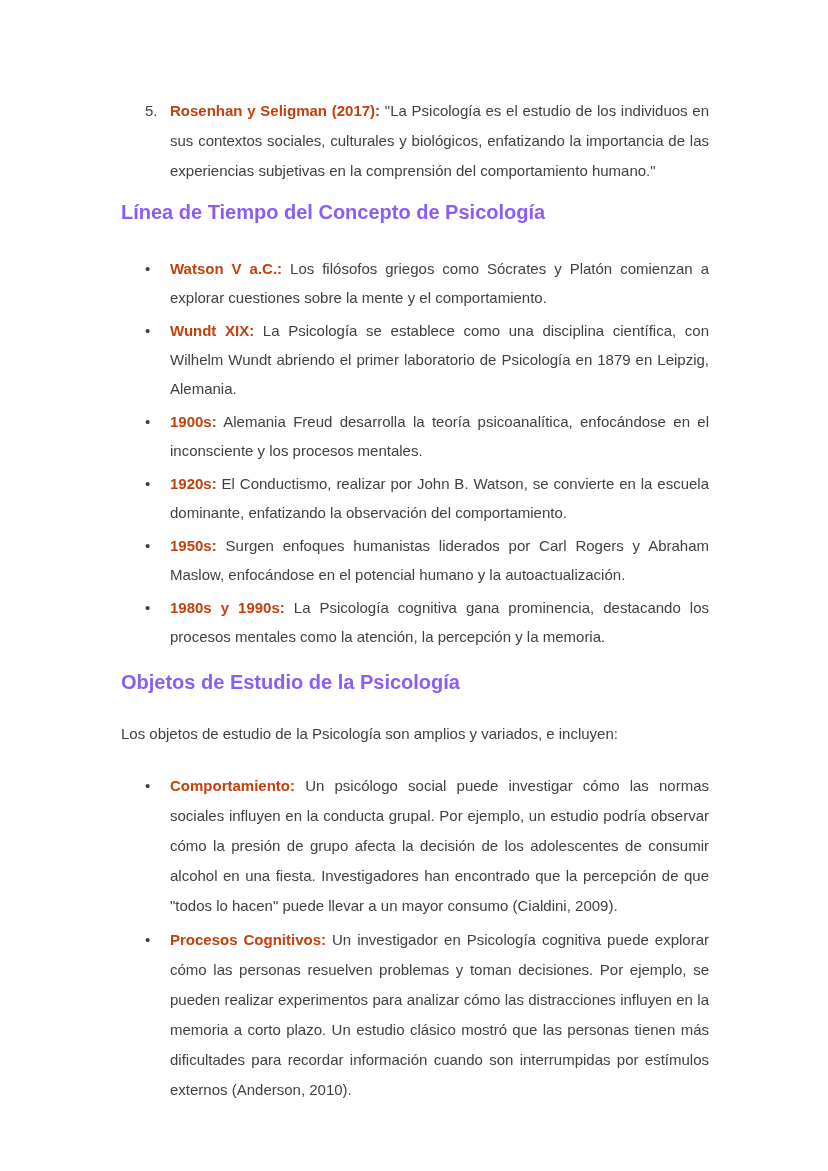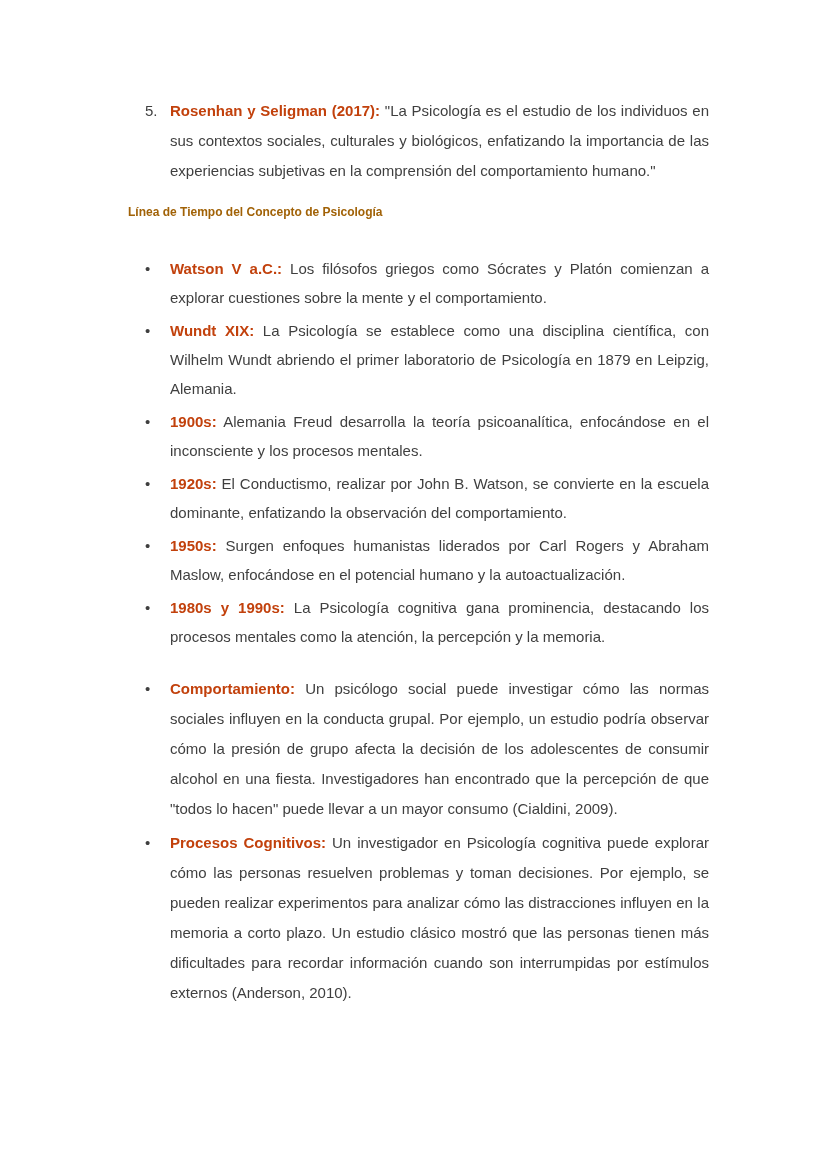--- a/index.html
+++ b/index.html
@@ -36,25 +36,25 @@
   .content {
     flex: 1 1 auto;
     text-align: justify;
   }
   .lead {
     font-weight: bold;
     color: #c2410c;
   }
   
   h2 {
-    font-size: 12px;
+    font-size: 20px;
     font-weight: bold;
-    color: #a16207;
+    color: #8b5cf6;
     line-height: 29px;
-    margin: 7px;
+    margin: 0;
     text-align: left;
   }
   .h-timeline { margin-top: 12px; }
   .h-objects  { margin-top: 17px; }
   
   ul {
     list-style: none;
     margin: 0;
     padding: 0;
   }
@@ -112,21 +112,23 @@
     <li>
       <span class="bullet-glyph">•</span>
       <div class="content"><span class="lead">1950s:</span> <span>Surgen enfoques humanistas liderados por Carl Rogers y Abraham Maslow, enfocándose en el potencial humano y la autoactualización.</span></div>
     </li>
     <li>
       <span class="bullet-glyph">•</span>
       <div class="content"><span class="lead">1980s y 1990s:</span> <span>La Psicología cognitiva gana prominencia, destacando los procesos mentales como la atención, la percepción y la memoria.</span></div>
     </li>
   </ul>
 
+  <h2 class="h-objects">Objetos de Estudio de la Psicología</h2>
 
+  <p class="intro">Los objetos de estudio de la Psicología son amplios y variados, e incluyen:</p>
 
   <ul class="objects-list">
     <li>
       <span class="bullet-glyph">•</span>
       <div class="content"><span class="lead">Comportamiento:</span> <span>Un psicólogo social puede investigar cómo las normas sociales influyen en la conducta grupal. Por ejemplo, un estudio podría observar cómo la presión de grupo afecta la decisión de los adolescentes de consumir alcohol en una fiesta. Investigadores han encontrado que la percepción de que "todos lo hacen" puede llevar a un mayor consumo (Cialdini, 2009).</span></div>
     </li>
     <li>
       <span class="bullet-glyph">•</span>
       <div class="content"><span class="lead">Procesos Cognitivos:</span> <span>Un investigador en Psicología cognitiva puede explorar cómo las personas resuelven problemas y toman decisiones. Por ejemplo, se pueden realizar experimentos para analizar cómo las distracciones influyen en la memoria a corto plazo. Un estudio clásico mostró que las personas tienen más dificultades para recordar información cuando son interrumpidas por estímulos externos (Anderson, 2010).</span></div>
     </li>

